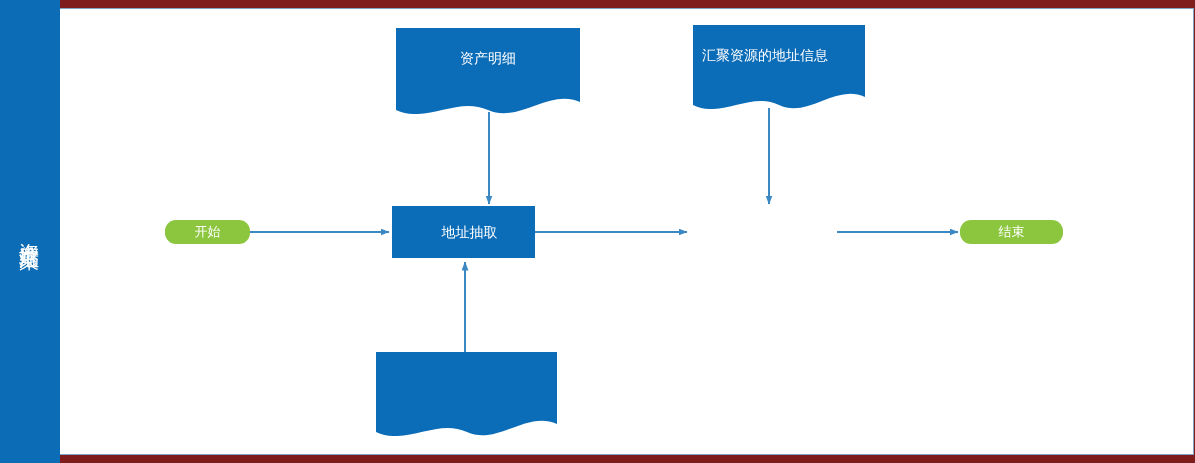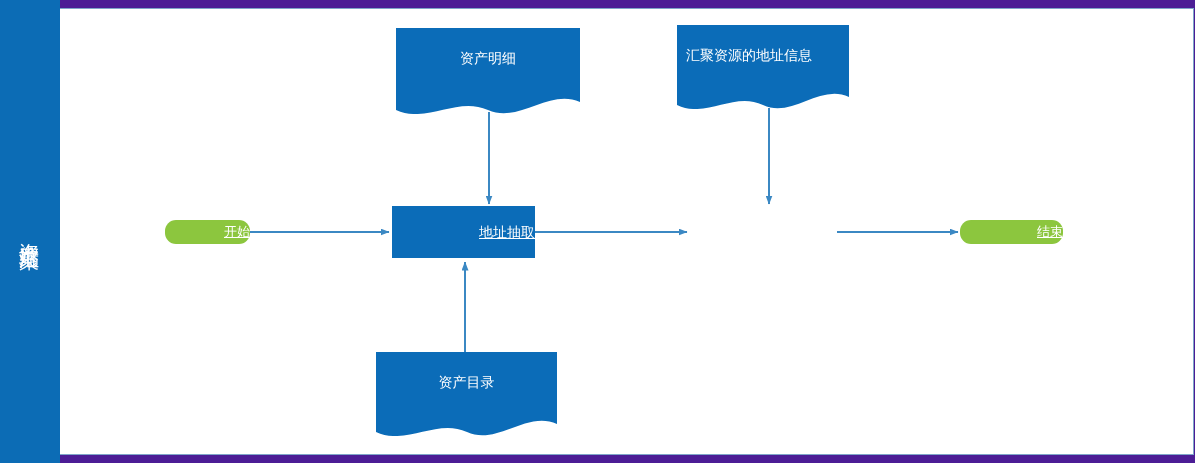--- a/index.html
+++ b/index.html
@@ -7,21 +7,21 @@
     padding: 0;
     background: #ffffff;
   }
   body {
     font-family: "Liberation Sans", "DejaVu Sans", sans-serif;
   }
   #canvas {
     position: relative;
     width: 1195px;
     height: 463px;
-    background: #4c1d95;
+    background: #7f1d1d;
     overflow: hidden;
   }
   
   .lane-band {
     position: absolute;
     left: 0;
     top: 0;
     width: 60px;
     height: 463px;
     background: #0c6cb5;
@@ -51,26 +51,25 @@
     border: 1px solid #7ea6c9;
     border-left: none;
     box-sizing: border-box;
     background: #ffffff;
   }
   .node {
     position: absolute;
     box-sizing: border-box;
     display: flex;
     align-items: center;
-    justify-content: flex-end;
+    justify-content: center;
     color: #ffffff;
     font-size: 14px;
     line-height: 1.2;
     text-align: center;
-    text-decoration: underline;
   }
   
   .process {
     background: #0b6cb8;
   }
   
   .terminator {
     background: #8cc63e;
     border-radius: 11px;
     color: #ffffff;
@@ -137,32 +136,31 @@
     <line x1="837" y1="232" x2="958" y2="232" stroke="#3b88c3" stroke-width="2" marker-end="url(#arrowhead)"></line>
   </svg>
 
   <div class="doc-wrap" style="left:396px; top:28px; width:184px; height:86px;">
     <svg width="184" height="86" viewBox="0 0 184 86">
       <path d="M0,0 H184 V74 C153,60 123,96 92,82 C61,68 31,96 0,82 Z" fill="#0b6cb8"></path>
     </svg>
     <div class="doc-label">资产明细</div>
   </div>
 
-  <div class="doc-wrap" style="left:677px; top:25px; width:144px; height:84px;">
+  <div class="doc-wrap" style="left:693px; top:25px; width:144px; height:84px;">
     <svg width="172" height="84" viewBox="0 0 172 84">
       <path d="M0,0 H172 V72 C143,58 115,94 86,80 C57,66 29,94 0,80 Z" fill="#0b6cb8"></path>
     </svg>
     <div class="doc-label">汇聚资源的地址信息</div>
   </div>
 
   <div class="doc-wrap" style="left:376px; top:352px; width:181px; height:84px;">
     <svg width="181" height="84" viewBox="0 0 181 84">
       <path d="M0,0 H181 V72 C151,58 121,94 91,80 C61,66 30,94 0,80 Z" fill="#0b6cb8"></path>
     </svg>
-    <div class="doc-label">资产目录</div>
   </div>
 
   <div class="node process" style="left:392px; top:206px; width:143px; height:52px;padding-left:12px;">
     <span>地址抽取</span>
   </div>
 
 
   <div class="node terminator" style="left:165px; top:220px; width:85px; height:24px;">
     <span>开始</span>
   </div>

